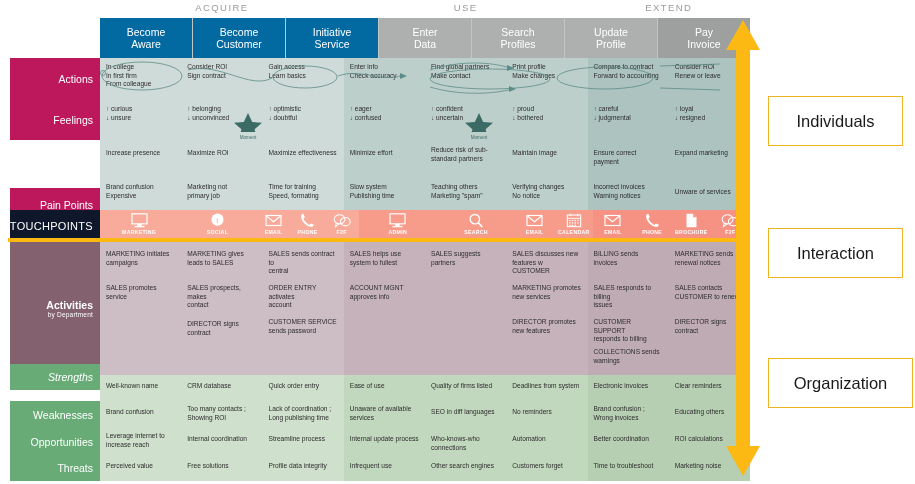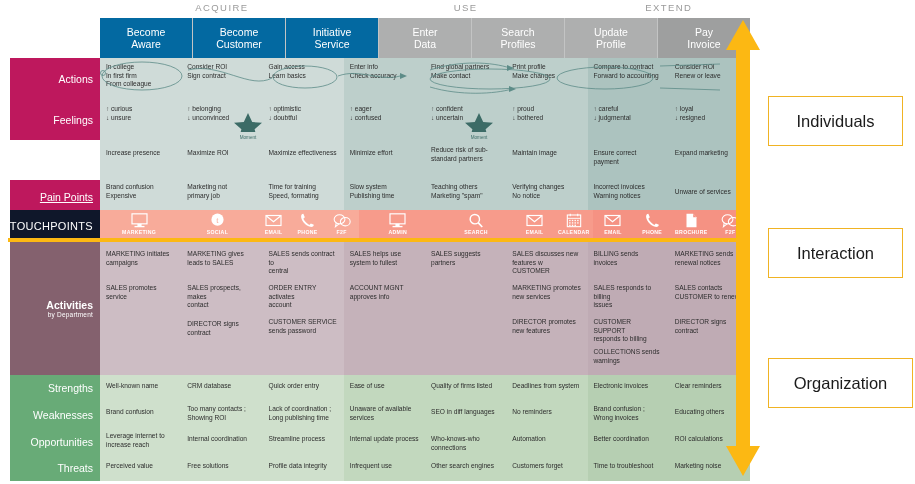--- a/index.html
+++ b/index.html
@@ -186,29 +186,29 @@
       <span>Profile</span>
     </div>
     <div class="stage g3">
       <span>Pay</span>
       <span>Invoice</span>
     </div>
   </div>
 
   <div class="lbl teal" style="top:58px;height:42px;">Actions</div>
   <div class="lbl teal" style="top:100px;height:40px;">Feelings</div>
-  <div class="lbl teal" style="top:180px;height:34px;text-decoration:underline;">Pain Points</div>
+  <div class="lbl teal" style="top:188px;height:34px;">Pain Points</div>
   <div class="lbl salmon" style="top:210px;height:32px;">TOUCHPOINTS</div>
   <div class="lbl purple" style="top:242px;height:133px;">
     <span class="stk">
       <span style="font-weight:bold">Activities</span>
       <span class="sub">by Department</span>
     </span>
   </div>
-  <div class="lbl green" style="top:375px;height:26px;">Strengths</div>
+  <div class="lbl green" style="top:364px;height:26px;font-style:italic;">Strengths</div>
   <div class="lbl green" style="top:401px;height:27px;">Weaknesses</div>
   <div class="lbl green" style="top:428px;height:27px;">Opportunities</div>
   <div class="lbl green" style="top:455px;height:26px;">Threats</div>
 
   <div class="grid band-teal" style="top:58px;height:42px;">
     <div class="col">
       <span class="cell-line">In college</span>
       <span class="cell-line">In first firm</span>
       <span class="cell-line">From colleague</span>
     </div>

